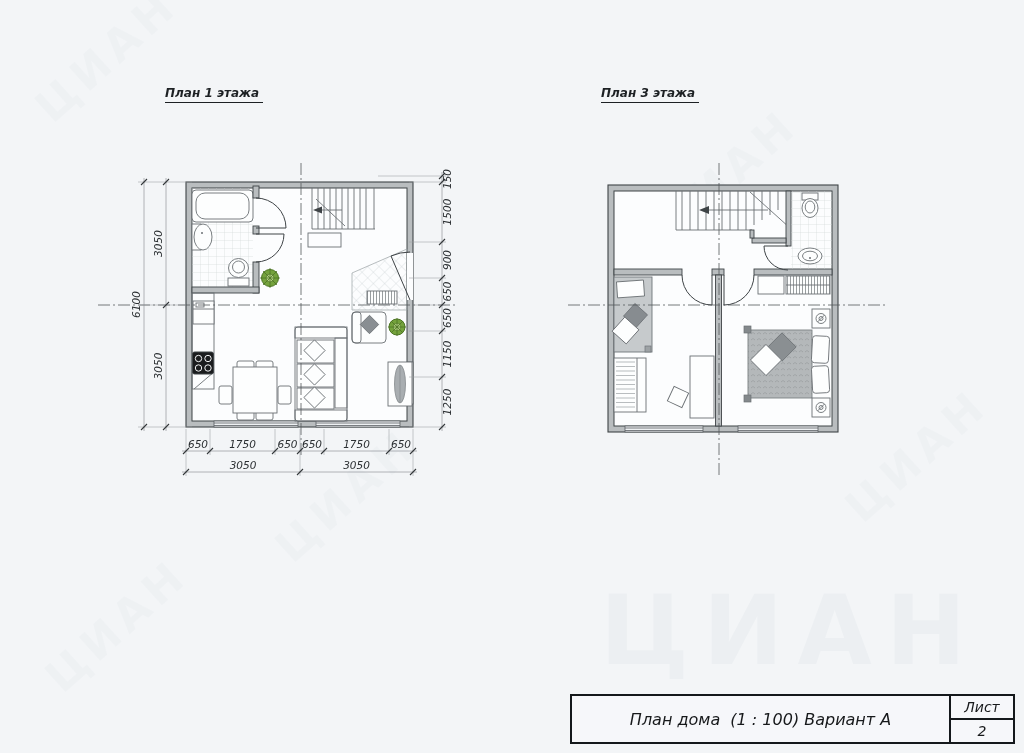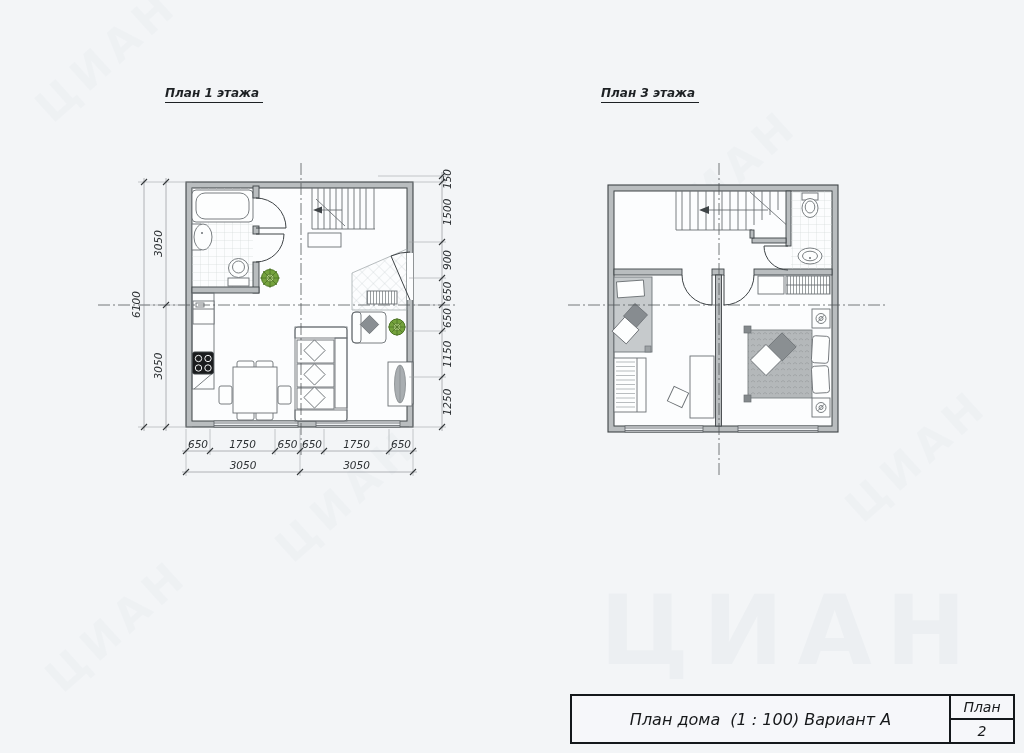--- a/index.html
+++ b/index.html
@@ -442,18 +442,18 @@
 
     <g>
       <line class="cl" x1="719" y1="163" x2="719" y2="477"></line>
       <line class="cl" x1="568" y1="305" x2="888" y2="305"></line>
     </g>
   </svg>
 
   <div class="tblock">
     <div class="main">План дома  (1 : 100) Вариант А</div>
     <div class="sheetcol">
-      <div class="lbl">План</div>
+      <div class="lbl">Лист</div>
       <div class="num">2</div>
     </div>
   </div>
 
 </div>
 
 </body></html>

